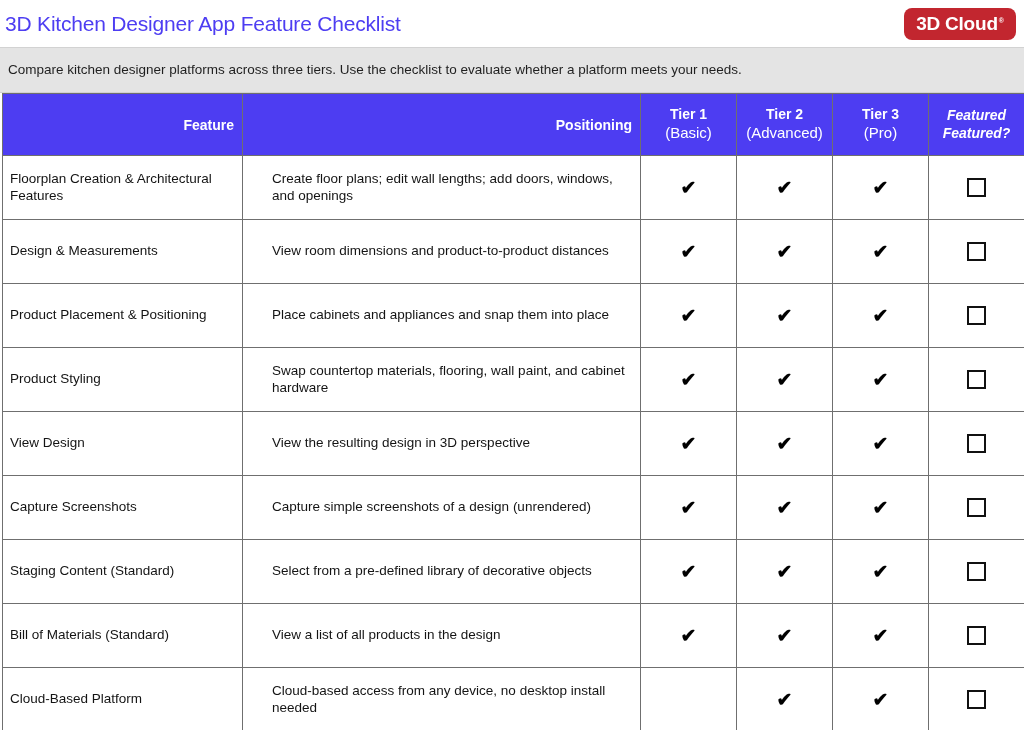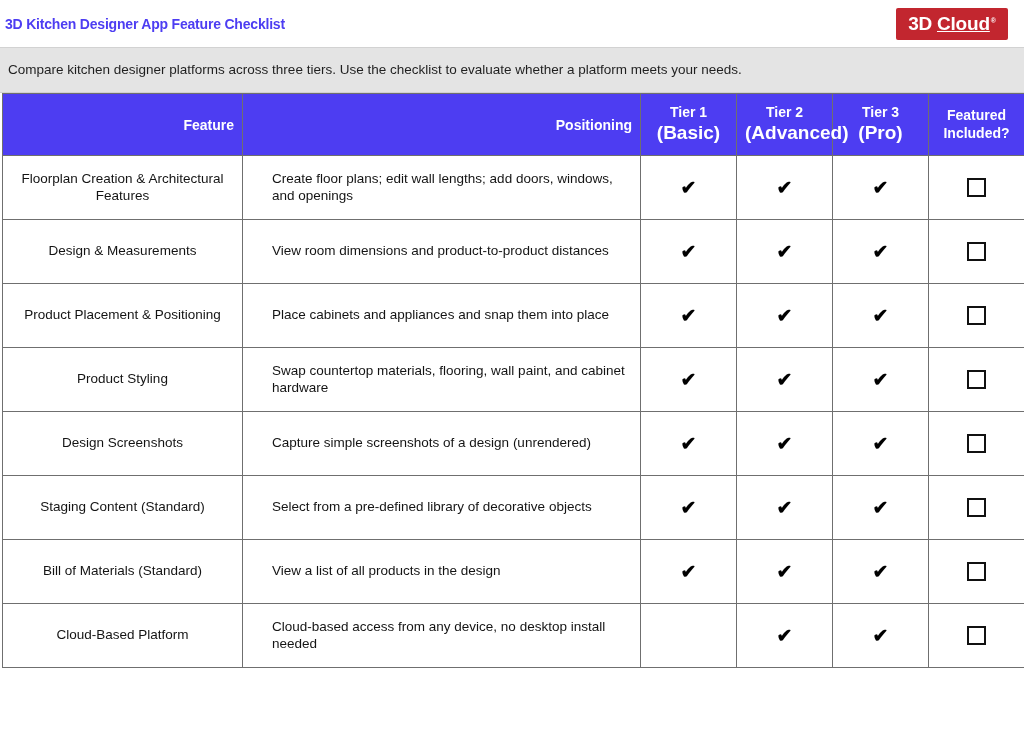--- a/index.html
+++ b/index.html
@@ -24,42 +24,42 @@
   .titlebar {
     height: 47px;
     background: #ffffff;
     display: flex;
     align-items: center;
     justify-content: space-between;
     padding: 0 6px 0 5px;
     position: relative;
   }
   .page-title {
-    font-size: 14px;
-    font-weight: bold;
+    font-size: 21px;
+    font-weight: normal;
     color: #4d3df2;
     letter-spacing: -0.2px;
     line-height: 1;
     white-space: nowrap;
   }
   .logo {
     background: #c2262f;
     color: #ffffff;
     font-size: 19px;
     font-weight: bold;
     padding: 6px 12px 7px 12px;
-    border-radius: 2px;
+    border-radius: 8px;
     line-height: 1;
     display: flex;
     align-items: baseline;
     white-space: nowrap;
-    margin-right: 10px;
+    margin-right: 2px;
   }
   .logo .logo-3d { letter-spacing: -0.3px; }
-  .logo .logo-cloud { margin-left: 5px; letter-spacing: -0.2px; text-decoration: underline; }
+  .logo .logo-cloud { margin-left: 5px; letter-spacing: -0.2px; }
   .logo .logo-tm { font-size: 7px; font-weight: bold; margin-left: 1px; position: relative; top: -7px; }
 
   
   .subtitle-band {
     background: #e4e4e4;
     height: 46px;
     display: flex;
     align-items: center;
     padding: 0 8px;
     border-top: 1px solid #d2d2d2;
@@ -97,45 +97,45 @@
   th.col-feature, th.col-desc {
     text-align: right;
     padding-left: 24px;
   }
   th.col-tier {
     text-align: center;
     line-height: 1.25;
   }
   th .tier-sub {
     display: block;
-    font-weight: bold;
-    font-size: 19px;
+    font-weight: normal;
+    font-size: 15px;
   }
   th.col-featured {
     text-align: center;
     line-height: 1.25;
   }
-  th.col-featured .fi-line { display: block; }
+  th.col-featured .fi-line { display: block; font-style: italic; }
 
   col.w-feature   { width: 240px; }
   col.w-desc      { width: 398px; }
   col.w-t1        { width: 96px; }
   col.w-t2        { width: 96px; }
   col.w-t3        { width: 96px; }
   col.w-featured  { width: 96px; }
 
   tbody td {
     background: #ffffff;
     height: 64px;
     font-size: 13.5px;
     color: #141414;
     padding: 6px 7px;
     line-height: 1.25;
   }
-  tbody td.cell-feature { text-align: center; }
+  tbody td.cell-feature { text-align: left; }
   tbody td.cell-desc    { text-align: left; padding-left: 29px; }
   tbody td.cell-mark {
     text-align: center;
     font-size: 19px;
     font-weight: bold;
     color: #000000;
     padding: 0;
   }
   tbody td.cell-check {
     text-align: center;
@@ -193,21 +193,21 @@
           <th class="col-tier">
             <span>Tier 2</span>
             <span class="tier-sub">(Advanced)</span>
           </th>
           <th class="col-tier">
             <span>Tier 3</span>
             <span class="tier-sub">(Pro)</span>
           </th>
           <th class="col-featured">
             <span class="fi-line">Featured</span>
-            <span class="fi-line">Included?</span>
+            <span class="fi-line">Featured?</span>
           </th>
         </tr>
       </thead>
       <tbody id="table-body">
           <tr>
             <td class="cell-feature">Floorplan Creation &amp; Architectural Features</td>
             <td class="cell-desc">Create floor plans; edit wall lengths; add doors, windows, and openings</td>
             <td class="cell-mark"><span class="check-mark">✔</span></td>
             <td class="cell-mark"><span class="check-mark">✔</span></td>
             <td class="cell-mark"><span class="check-mark">✔</span></td>
@@ -231,21 +231,29 @@
           </tr>
           <tr>
             <td class="cell-feature">Product Styling</td>
             <td class="cell-desc">Swap countertop materials, flooring, wall paint, and cabinet hardware</td>
             <td class="cell-mark"><span class="check-mark">✔</span></td>
             <td class="cell-mark"><span class="check-mark">✔</span></td>
             <td class="cell-mark"><span class="check-mark">✔</span></td>
             <td class="cell-check"><span class="checkbox-glyph"></span></td>
           </tr>
           <tr>
-            <td class="cell-feature">Design Screenshots</td>
+            <td class="cell-feature">View Design</td>
+            <td class="cell-desc">View the resulting design in 3D perspective</td>
+            <td class="cell-mark"><span class="check-mark">✔</span></td>
+            <td class="cell-mark"><span class="check-mark">✔</span></td>
+            <td class="cell-mark"><span class="check-mark">✔</span></td>
+            <td class="cell-check"><span class="checkbox-glyph"></span></td>
+          </tr>
+          <tr>
+            <td class="cell-feature">Capture Screenshots</td>
             <td class="cell-desc">Capture simple screenshots of a design (unrendered)</td>
             <td class="cell-mark"><span class="check-mark">✔</span></td>
             <td class="cell-mark"><span class="check-mark">✔</span></td>
             <td class="cell-mark"><span class="check-mark">✔</span></td>
             <td class="cell-check"><span class="checkbox-glyph"></span></td>
           </tr>
           <tr>
             <td class="cell-feature">Staging Content (Standard)</td>
             <td class="cell-desc">Select from a pre-defined library of decorative objects</td>
             <td class="cell-mark"><span class="check-mark">✔</span></td>

